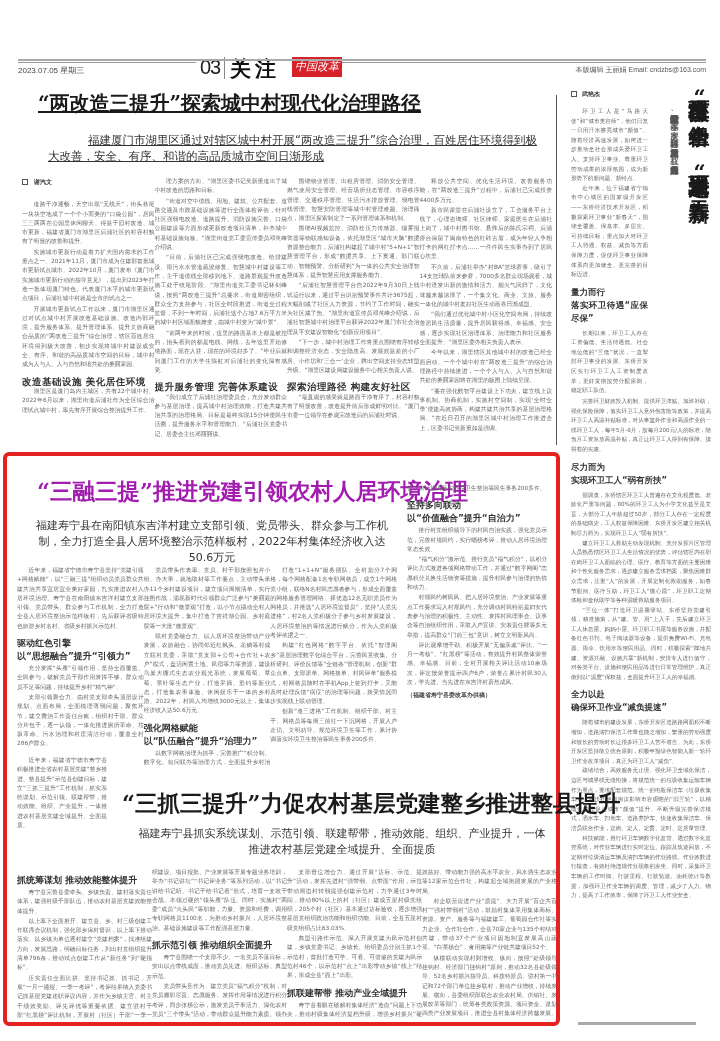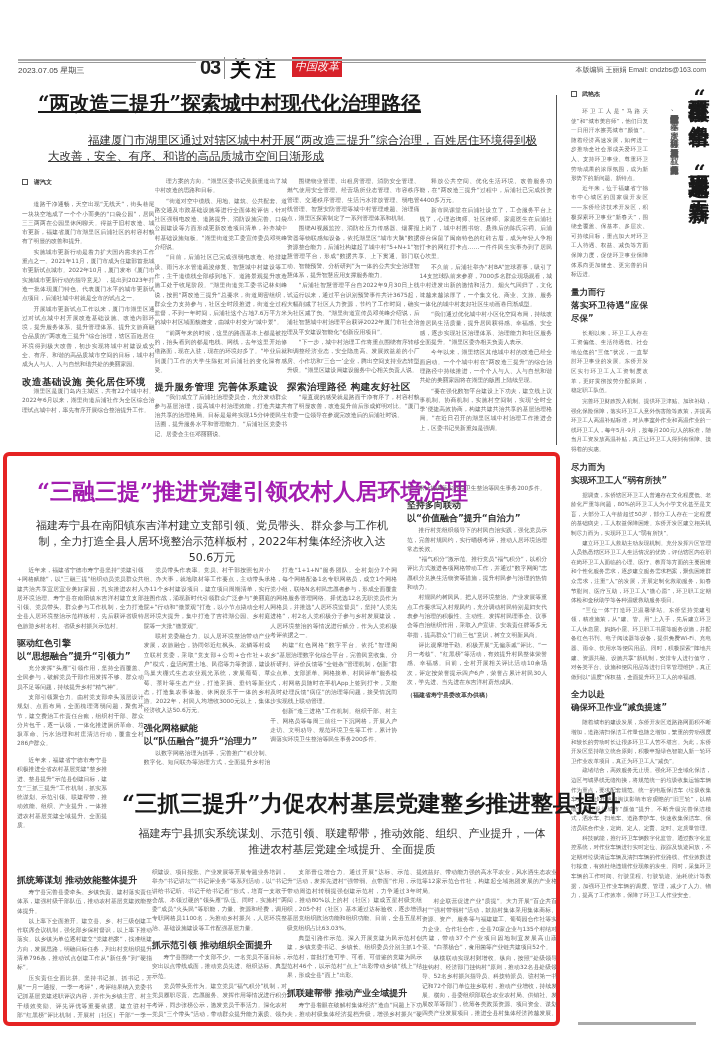--- a/index.html
+++ b/index.html
@@ -4,21 +4,21 @@
 <style>
   * { box-sizing: border-box; margin: 0; padding: 0; }
   html, body { width: 720px; height: 1041px; background: #fff; overflow: hidden; }
   body { font-family: "DejaVu Serif", "Liberation Serif", serif; color: #333; position: relative; }
 
   
   .masthead { position: absolute; left: 18px; top: 0; width: 688px; height: 60px; margin-top: 28px; }
   .mh-date { position: absolute; left: 0; top: 37px; font-family: "Liberation Sans", sans-serif; font-size: 8px; color: #444; }
   .mh-rule-left { position: absolute; left: 0; top: 34px; width: 178px; height: 1px; background: #999; }
   .mh-rule-right { position: absolute; left: 312px; top: 34px; width: 376px; height: 1px; background: #999; }
-  .mh-num { position: absolute; left: 182px; top: 28px; font-family: "Liberation Sans", sans-serif; font-weight: bold; font-size: 20px; color: #222; letter-spacing: -1px; text-align: center; }
+  .mh-num { position: absolute; left: 182px; top: 28px; font-family: "Liberation Sans", sans-serif; font-weight: normal; font-size: 20px; color: #222; letter-spacing: -1px; text-align: center; }
   .mh-sep { position: absolute; left: 206px; top: 29px; width: 1px; height: 22px; background: #888; }
   .mh-section { position: absolute; left: 212px; top: 27px; font-family: "DejaVu Sans", sans-serif; font-weight: bold; font-size: 21px; color: #111; letter-spacing: 4px; }
   .mh-logo { position: absolute; left: 274px; top: 29px; width: 50px; height: 20px; background: #d7222a; color: #fff; font-size: 11px; text-align: center; line-height: 20px; font-style: italic; }
   .mh-editor { position: absolute; right: 0; top: 37px; font-family: "Liberation Sans", sans-serif; font-size: 7px; color: #555; }
   .mh-bottom-rule { position: absolute; left: 18px; top: 59px; width: 688px; height: 2px; background: #aaa; }
 
   
   .top-article { position: absolute; left: 18px; top: 62px; width: 535px; height: 385px; }
   .ta-title { position: absolute; left: 20px; top: 28px; width: 500px; font-weight: bold; font-size: 20px; color: #1a1a1a; letter-spacing: 0px; white-space: nowrap; text-decoration: underline; }
   .ta-sub { position: absolute; left: 30px; top: 70px; width: 490px; font-family: "DejaVu Sans", sans-serif; font-size: 11.5px; color: #333; line-height: 16px; text-indent: 40px; text-decoration: underline; }

